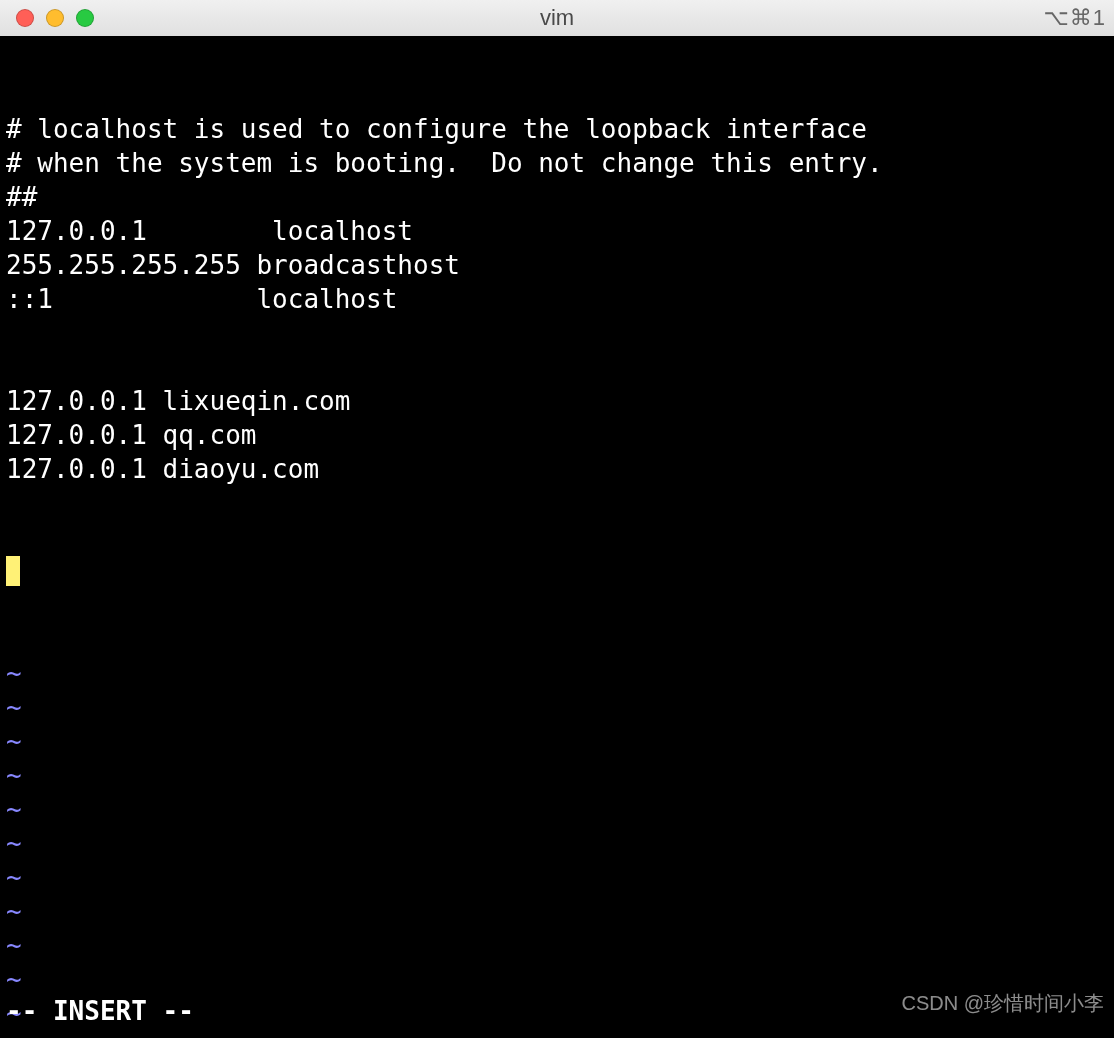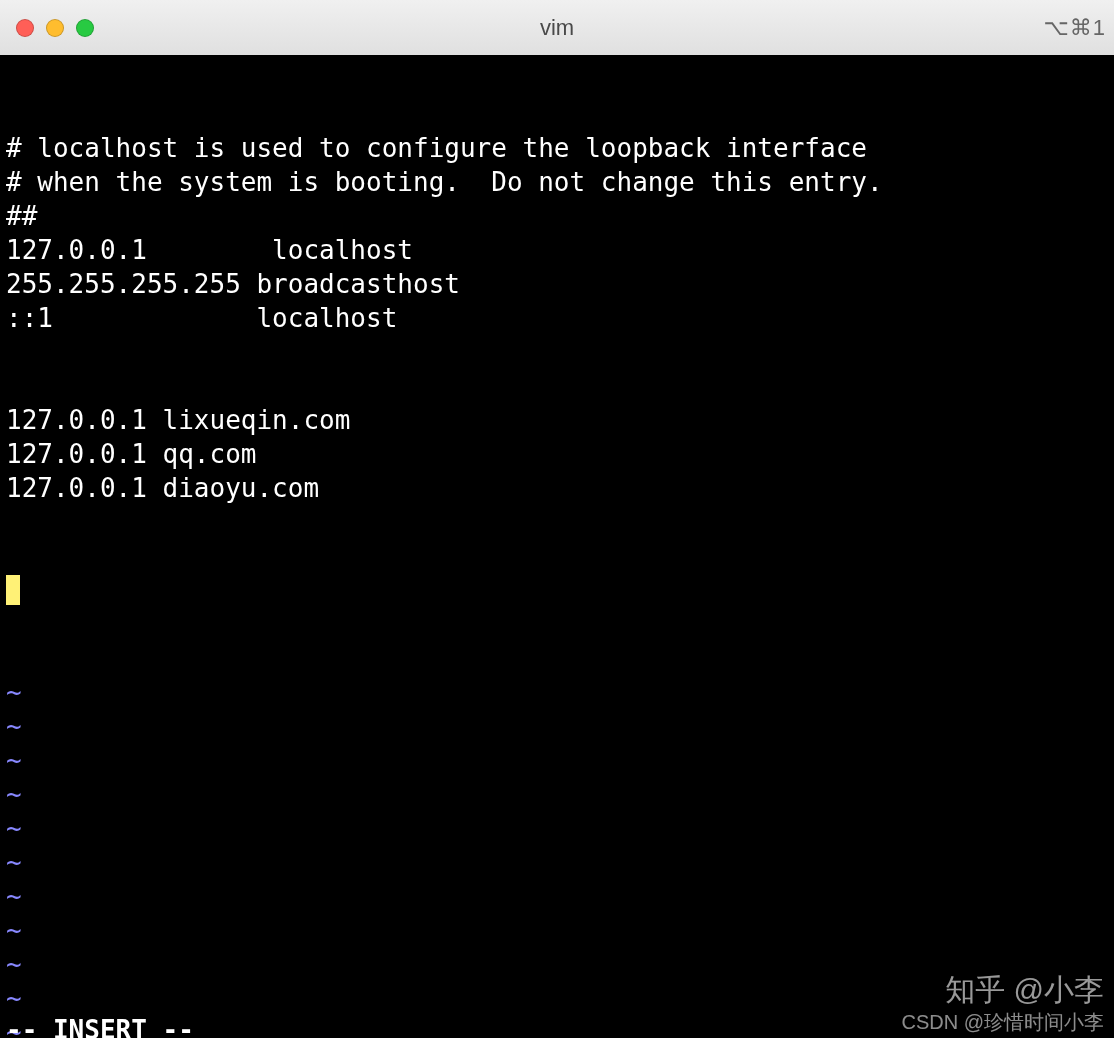--- a/index.html
+++ b/index.html
@@ -9,21 +9,21 @@
     }
     body {
       width: 1114px;
       height: 1038px;
       background: #000;
       font-family: "Menlo", "Monaco", "Consolas", monospace;
       overflow: hidden;
       position: relative;
     }
     .titlebar {
-      height: 55px;
+      height: 36px;
       background: linear-gradient(to bottom, #f0f0f0, #e0e0e0);
       display: flex;
       align-items: center;
       padding: 0 16px;
       position: relative;
     }
     .traffic-lights {
       display: flex;
       gap: 12px;
       align-items: center;
@@ -115,15 +115,14 @@
   </div>
   <div class="window-title">vim</div>
   <div class="titlebar-right">⌥⌘1</div>
 </div>
 
 <div class="editor">
   <div id="content-lines"><div class="line"># localhost is used to configure the loopback interface</div><div class="line"># when the system is booting.  Do not change this entry.</div><div class="line">##</div><div class="line">127.0.0.1        localhost</div><div class="line">255.255.255.255 broadcasthost</div><div class="line">::1             localhost</div><div class="line"></div><div class="line"></div><div class="line">127.0.0.1 lixueqin.com</div><div class="line">127.0.0.1 qq.com</div><div class="line">127.0.0.1 diaoyu.com</div></div>
   <div class="line"><span class="cursor"></span></div>
   <div id="tilde-lines"><div class="line tilde">~</div><div class="line tilde">~</div><div class="line tilde">~</div><div class="line tilde">~</div><div class="line tilde">~</div><div class="line tilde">~</div><div class="line tilde">~</div><div class="line tilde">~</div><div class="line tilde">~</div><div class="line tilde">~</div><div class="line tilde">~</div><div class="line tilde">~</div></div>
   <div class="status-line">-- INSERT --</div>
-  <div class="watermark-top">知乎 @小李</div>
   <div class="watermark-bottom">CSDN @珍惜时间小李</div>
 </div>
 
 </body></html>

